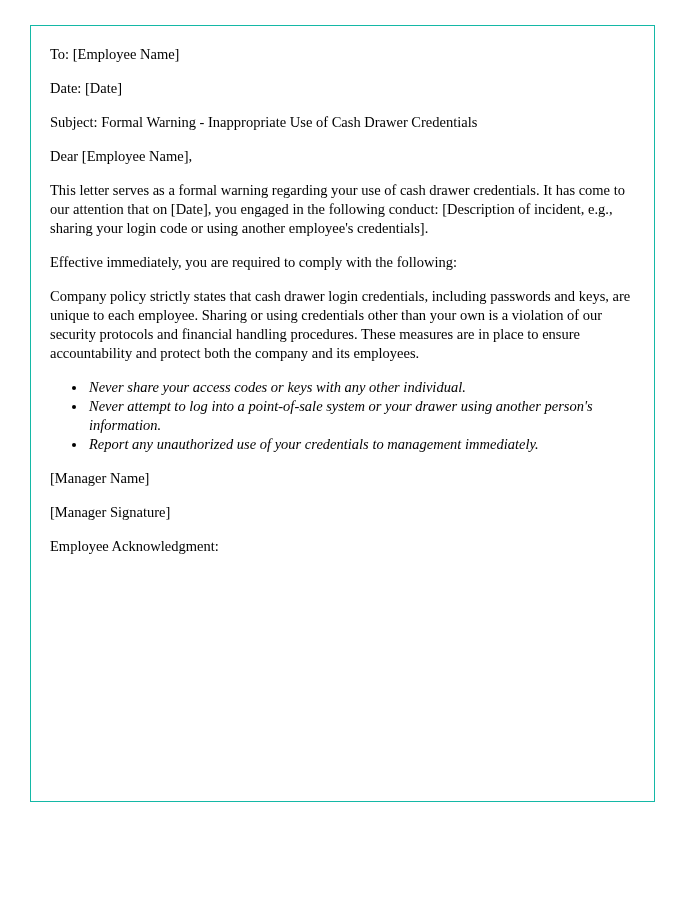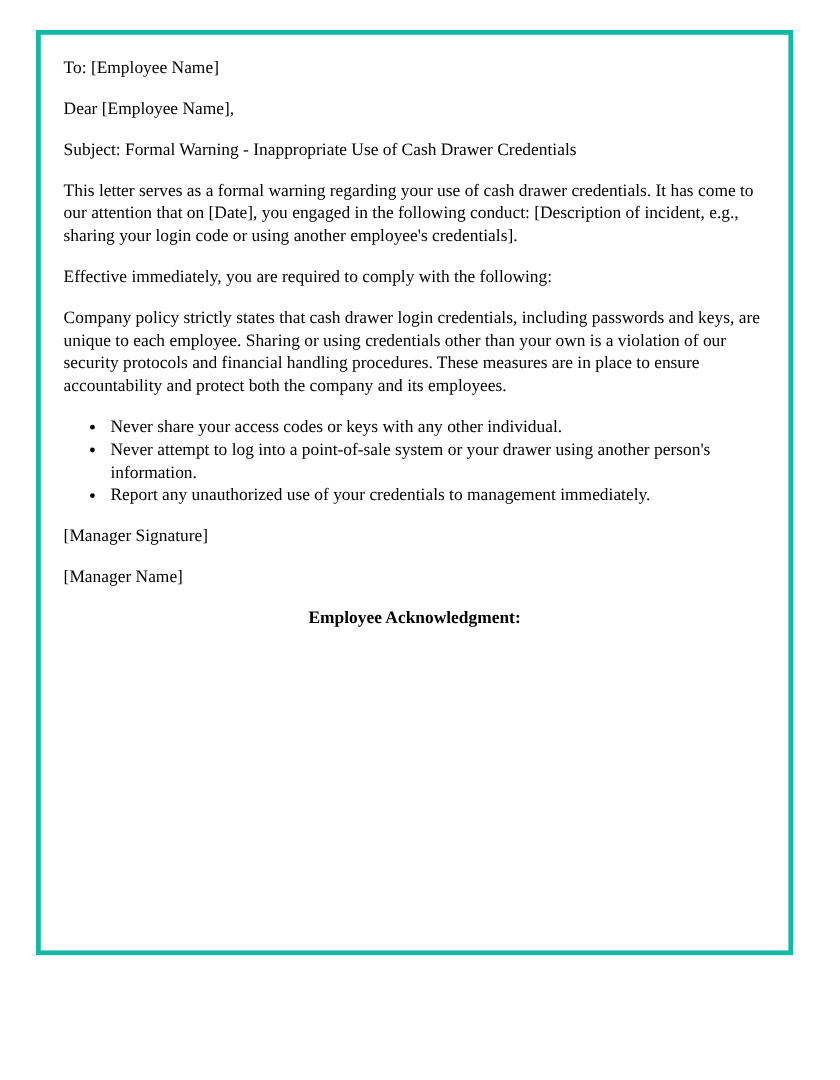--- a/index.html
+++ b/index.html
@@ -15,68 +15,69 @@
       font-family: "Liberation Serif", "DejaVu Serif", serif;
       color: #000000;
       overflow: hidden;
     }
     .letter-frame {
       position: absolute;
       left: 30px;
       top: 25px;
       width: 585px;
       height: 730px;
-      border: 4px solid #14b8a6;
-      padding: 13px 19px 20px 19px;
+      border: 1px solid #14b8a6;
+      padding: 13px 19px 32px 19px;
       background: #ffffff;
     }
     .letter-frame p {
       margin: 0 0 15px 0;
       font-size: 14.5px;
       line-height: 19px;
     }
     .letter-frame p.first {
       margin-top: 6px;
     }
     ul.compliance-list {
       margin: 0 0 15px 0;
       padding: 0 0 0 37px;
       font-size: 14.5px;
       line-height: 19px;
     }
     ul.compliance-list li {
       margin: 0;
       padding-left: 2px;
+      font-style: italic;
     }
     .bold {
-      font-weight: bold;
-      text-align: center;
+      font-weight: normal;
     }
   </style>
 </head>
 <body>
 
 <div class="page">
   <div class="letter-frame">
 
     <p class="first">To: [Employee Name]</p>
+    <p>Date: [Date]</p>
+    <p>Subject: Formal Warning - Inappropriate Use of Cash Drawer Credentials</p>
+
     <p>Dear [Employee Name],</p>
-
-    <p>Subject: Formal Warning - Inappropriate Use of Cash Drawer Credentials</p>
 
     <p>This letter serves as a formal warning regarding your use of cash drawer credentials. It has come to our attention that on [Date], you engaged in the following conduct: [Description of incident, e.g., sharing your login code or using another employee's credentials].</p>
     <p>Effective immediately, you are required to comply with the following:</p>
     <p>Company policy strictly states that cash drawer login credentials, including passwords and keys, are unique to each employee. Sharing or using credentials other than your own is a violation of our security protocols and financial handling procedures. These measures are in place to ensure accountability and protect both the company and its employees.</p>
 
     <ul class="compliance-list">
       <li>Never share your access codes or keys with any other individual.</li>
       <li>Never attempt to log into a point-of-sale system or your drawer using another person's information.</li>
       <li>Report any unauthorized use of your credentials to management immediately.</li>
     </ul>
 
 
+    <p>[Manager Name]</p>
     <p>[Manager Signature]</p>
-    <p>[Manager Name]</p>
 
     <p class="bold">Employee Acknowledgment:</p>
 
   </div>
 </div>
 
 </body></html>

